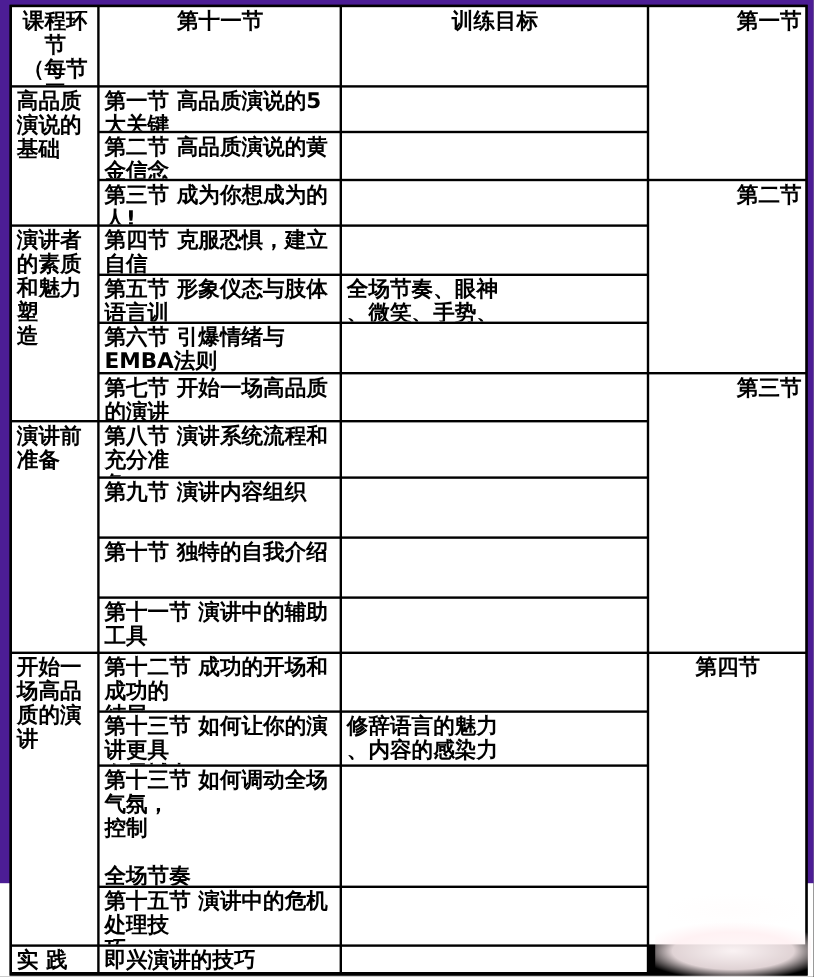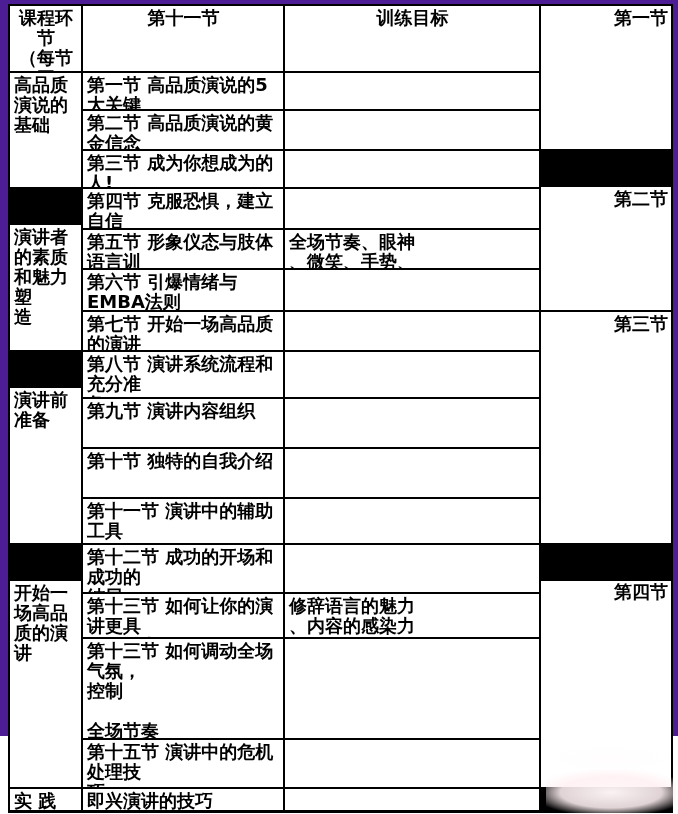--- a/index.html
+++ b/index.html
@@ -30,23 +30,23 @@
     box-sizing: border-box;
     padding: 2px 3px 0 4px;
     font-size: 18px;
     line-height: 20px;
     white-space: pre-line;
     overflow: hidden;
     text-align: left;
   }
   .hd   { text-align: center; }
   .sess { text-align: right; }
-  .sess-left { text-align: right; font-family: Liberation Mono, monospace; }
+  .sess-left { text-align: center; }
   .rs3 { grid-row: span 3; }
-  .rs4 { grid-row: span 4; margin-top: 36px; }
+  .rs4 { grid-row: span 4; }
   .rs5 { grid-row: span 5; }
 
   
   .watermark {
     position: absolute;
     left: 546px; top: 766px; width: 130px; height: 48px;
     background: radial-gradient(ellipse 75% 62% at 50% 55%,
                 rgba(255,247,248,0.98) 0%,
                 rgba(255,240,242,0.88) 52%,
                 rgba(255,255,255,0.0) 82%);

